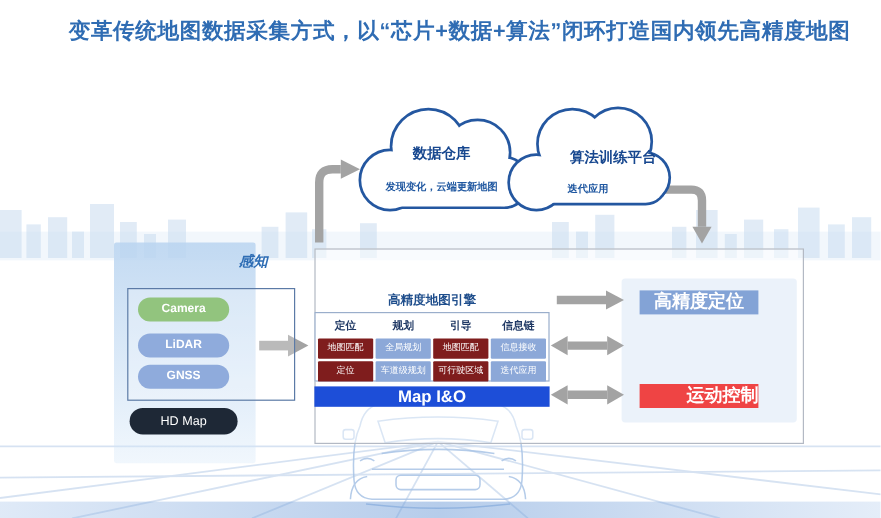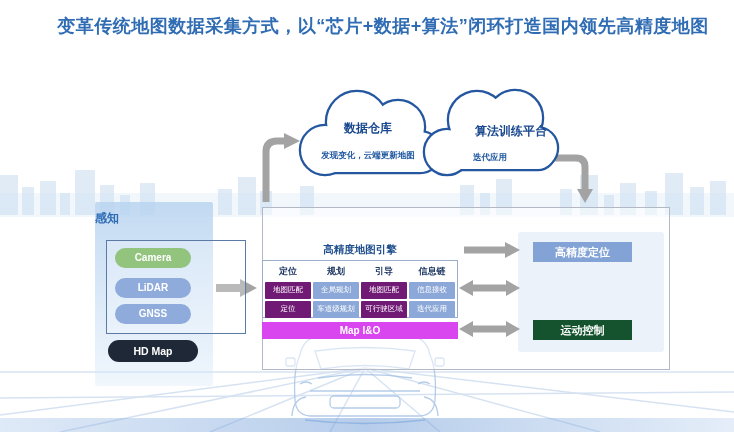--- a/index.html
+++ b/index.html
@@ -10,44 +10,44 @@
   
   .bg-svg{left:0;top:0;z-index:0;}
   .box-layer{z-index:2;}
   .fg-svg{left:0;top:0;z-index:3;pointer-events:none;}
   .txt{z-index:4;}
   
   .cloud-title{font-size:12px;font-weight:bold;color:#17478F;text-align:center;}
   .cloud-sub{font-size:8.5px;color:#1F57A0;text-align:center;font-weight:bold;}
   
   .panel{left:95px;top:202px;width:118px;height:184px;background:linear-gradient(180deg,rgba(185,212,240,.85),rgba(214,232,249,.35));border-radius:2px;}
-  .panel-title{left:0;top:8px;width:128px;text-align:left;font-size:12px;font-weight:bold;color:#2E6DB4;}
+  .panel-title{left:0;top:8px;width:128px;text-align:right;font-size:12px;font-weight:bold;color:#2E6DB4;font-style:italic;}
   .sensor-box{left:11px;top:38px;width:94px;height:92px;border:1px solid #5B7AA6;background:rgba(255,255,255,.25);padding-left:44px;}
   .pill{position:absolute;left:8px;width:76px;height:20px;border-radius:10px;color:#fff;font-size:10px;font-weight:bold;text-align:center;line-height:20px;}
   .pill-camera{top:7px;background:#92C47E;}
   .pill-lidar{top:37px;background:#8FABDC;}
   .pill-gnss{top:63px;background:#8FABDC;}
-  .hdmap{left:13px;top:138px;width:90px;height:22px;border-radius:12px;background:#1E2836;color:#fff;font-size:10.5px;font-weight:bold;text-align:center;line-height:22px;}
+  .hdmap{left:13px;top:138px;width:90px;height:22px;border-radius:12px;background:#1E2836;color:#fff;font-size:10.5px;font-weight:normal;text-align:center;line-height:22px;}
   
   .vbox{left:262px;top:207px;width:406px;height:161px;border:1px solid #B3B9C4;background:rgba(255,255,255,.5);}
   .vbox-title{left:262px;top:211px;width:406px;text-align:center;font-size:14px;font-weight:bold;color:#2E6DB4;}
   .engine-title{left:262px;top:243px;width:196px;text-align:center;font-size:10.5px;font-weight:bold;color:#1F4E8C;}
   .engine-table{left:262px;top:260px;width:196px;height:58px;background:rgba(255,255,255,.88);border:1px solid #9AAECB;box-sizing:border-box;
     display:grid;grid-template-columns:repeat(4,1fr);grid-template-rows:17px 17px 17px;gap:2px;padding:2px;z-index:4;}
   .ehead{font-size:9px;font-weight:bold;color:#1F3864;text-align:center;line-height:17px;}
   .cell{color:#fff;font-size:7.5px;text-align:center;line-height:16px;border-radius:1px;overflow:hidden;white-space:nowrap;}
-  .cell.dark{background:#701a75;font-family:Liberation Serif, serif;}
+  .cell.dark{background:#7f1d1d;font-family:Liberation Serif, serif;}
   .cell.light{background:#8CA8D8;}
-  .io-bar{left:262px;top:322px;width:196px;height:17px;background:#d946ef;color:#fff;font-size:10px;font-weight:bold;text-align:center;line-height:17px;z-index:4;}
+  .io-bar{left:262px;top:322px;width:196px;height:17px;background:#1d4ed8;color:#fff;font-size:14px;font-weight:bold;text-align:center;line-height:17px;z-index:4;}
   
   .out-strip{left:518px;top:232px;width:146px;height:120px;background:rgba(219,231,246,.55);border-radius:3px;z-index:3;}
-  .out-btn{position:absolute;left:533px;width:99px;height:20px;color:#fff;font-size:11px;font-weight:bold;text-align:center;line-height:20px;z-index:4;}
+  .out-btn{position:absolute;left:533px;width:99px;height:20px;color:#fff;font-size:15px;font-weight:bold;text-align:center;line-height:20px;z-index:4;}
   .out-0{top:242px;background:#83A3D6;}
   .out-1{top:282px;background:#83A3D6;}
-  .out-2{top:320px;background:#14532d;}
+  .out-2{top:320px;background:#ef4444;text-align:right;}
   .bottom-strip{left:0;top:418px;width:734px;height:14px;background:linear-gradient(90deg,rgba(150,185,230,.30),rgba(110,155,215,.50),rgba(150,185,230,.25));z-index:1;}
 </style>
 </head>
 <body>
 
 <div class="stage">
 
   <svg class="abs bg-svg" width="734" height="432" viewBox="0 0 734 432">
     <rect x="0" y="193" width="734" height="24" fill="#E8F1FA" opacity="0.55"></rect>
     <g fill="#C9DCF0" opacity="0.55">

